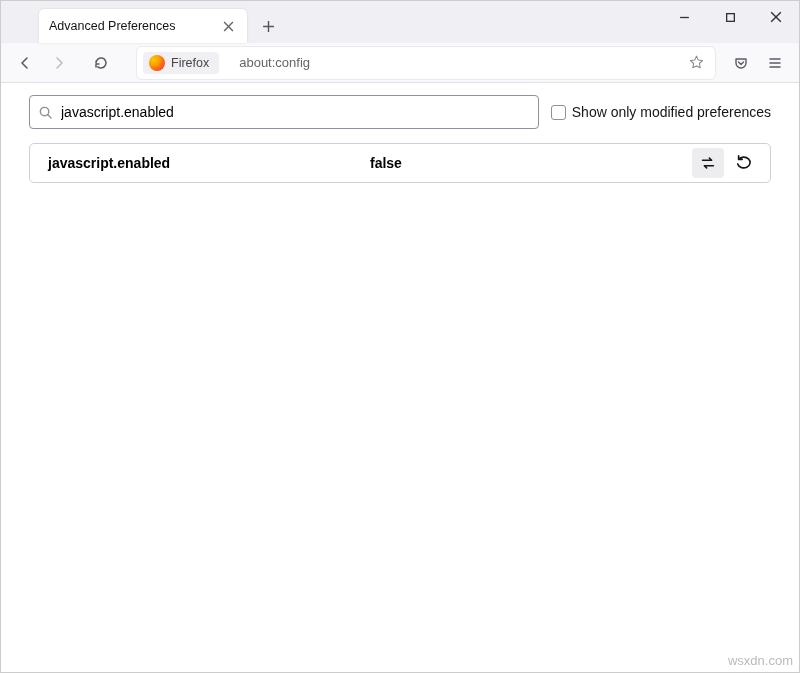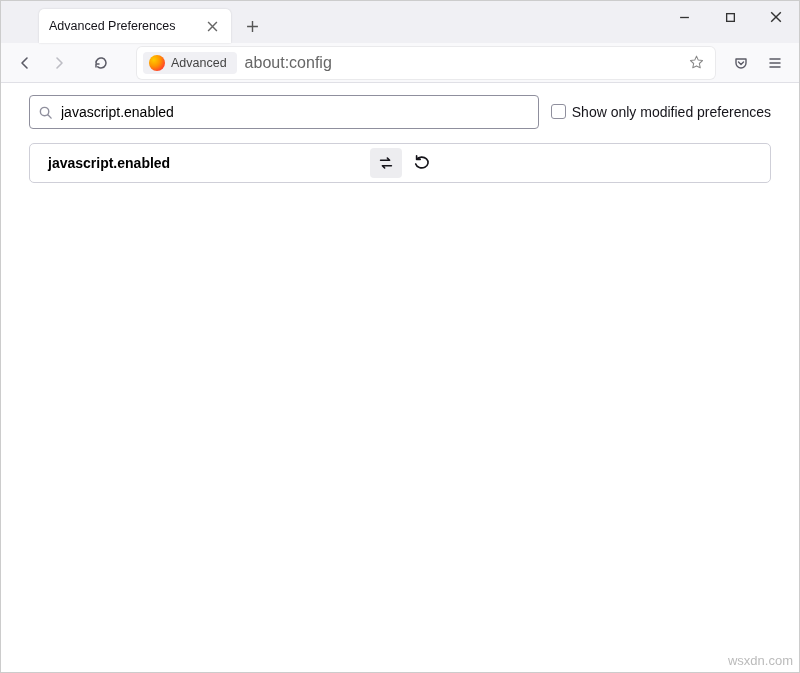--- a/index.html
+++ b/index.html
@@ -19,21 +19,21 @@
       display: flex;
       align-items: flex-end;
       padding-left: 38px;
       position: relative;
     }
     .tab {
       background: #fff;
       border-top-left-radius: 5px;
       border-top-right-radius: 5px;
       height: 34px;
-      width: 192px;
+      width: 208px;
       display: flex;
       align-items: center;
       padding: 0 10px;
       font-size: 12.5px;
       color: #15141a;
       position: relative;
       box-shadow: 0 0 2px rgba(0,0,0,0.15);
     }
     .tab-close {
       margin-left: auto;
@@ -96,21 +96,21 @@
       padding: 3px 10px 3px 6px;
       margin-right: 4px;
       font-size: 12.5px;
       color: #444;
     }
     .ff-logo {
       width: 16px; height: 16px; border-radius: 50%;
       background: radial-gradient(circle at 30% 30%, #ffcc00 0%, #ff9500 40%, #ff3b30 80%, #9400ff 100%);
     }
     .url-text {
-      color: #666; font-size: 16px; padding-left: 4px;
+      color: #666; font-size: 13px; padding-left: 4px; margin-left: 12px;
     }
     .urlbar-actions { margin-left: auto; display: flex; gap: 6px; padding-right:4px;}
     .star { color: #888; font-size: 16px; }
     .content {
       padding: 12px 28px;
     }
     .search-row {
       display: flex;
       align-items: center;
       gap: 12px;
@@ -126,21 +126,21 @@
       padding: 0 8px;
       gap: 8px;
       min-width: 0;
     }
     .search-icon { color: #8f8f9d; }
     .search-input {
       border: none; outline: none;
       flex: 1; font-size: 14px;
     }
     .show-modified {
-      display: flex; align-items: flex-start; gap: 6px;
+      display: flex; align-items: flex-end; gap: 6px;
       font-size: 14px; color: #15141a;
       white-space: nowrap;
     }
     .checkbox {
       width: 15px; height: 15px;
       border: 1px solid #8f8f9d;
       border-radius: 3px; background: #fff;
     }
     .pref-row {
       border: 1px solid #cfcfd8;
@@ -216,21 +216,21 @@
       </svg>
   </div>
   <div class="nav-btn" style="margin-left:8px;">
     <svg width="16" height="16" viewBox="0 0 16 16">
         <path d="M3 8 a5 5 0 1 1 1.8 3.8 M3 12 v-3 h3" fill="none" stroke="currentColor" stroke-width="1.5" stroke-linecap="round" stroke-linejoin="round"></path>
       </svg>
   </div>
   <div class="urlbar">
     <div class="identity">
       <span class="ff-logo"></span>
-      <span>Advanced</span>
+      <span>Firefox</span>
     </div>
     <span class="url-text">about:config</span>
     <div class="urlbar-actions">
       <span class="star">
         <svg width="17" height="17" viewBox="0 0 24 24">
             <path d="M12 3 l2.5 5.6 6 .6 -4.5 4.2 1.3 6 L12 16.8 6.7 19.4 8 13.4 3.5 9.2 l6-.6z" fill="none" stroke="currentColor" stroke-width="1.5" stroke-linejoin="round"></path>
           </svg>
       </span>
     </div>
   </div>
@@ -258,20 +258,21 @@
       <input class="search-input" value="javascript.enabled" style="">
     </div>
     <label class="show-modified">
       <span class="checkbox"></span>
       <span>Show only modified preferences</span>
     </label>
   </div>
 
   <div class="pref-row">
     <div class="pref-name">javascript.enabled</div>
+    <div class="pref-value">false</div>
     <div class="pref-actions">
       <div class="pref-btn highlight">
         <svg width="18" height="18" viewBox="0 0 20 20">
             <path d="M4 7 H14 l-2.5 -2.5 M16 13 H6 l2.5 2.5" fill="none" stroke="currentColor" stroke-width="1.8" stroke-linecap="round" stroke-linejoin="round"></path>
           </svg>
       </div>
       <div class="pref-btn">
         <svg width="18" height="18" viewBox="0 0 20 20">
             <path d="M4 6 a7 6 0 1 1 -1 5 M4 6 v-4 M4 6 h4" fill="none" stroke="currentColor" stroke-width="1.8" stroke-linecap="round" stroke-linejoin="round"></path>
           </svg>

